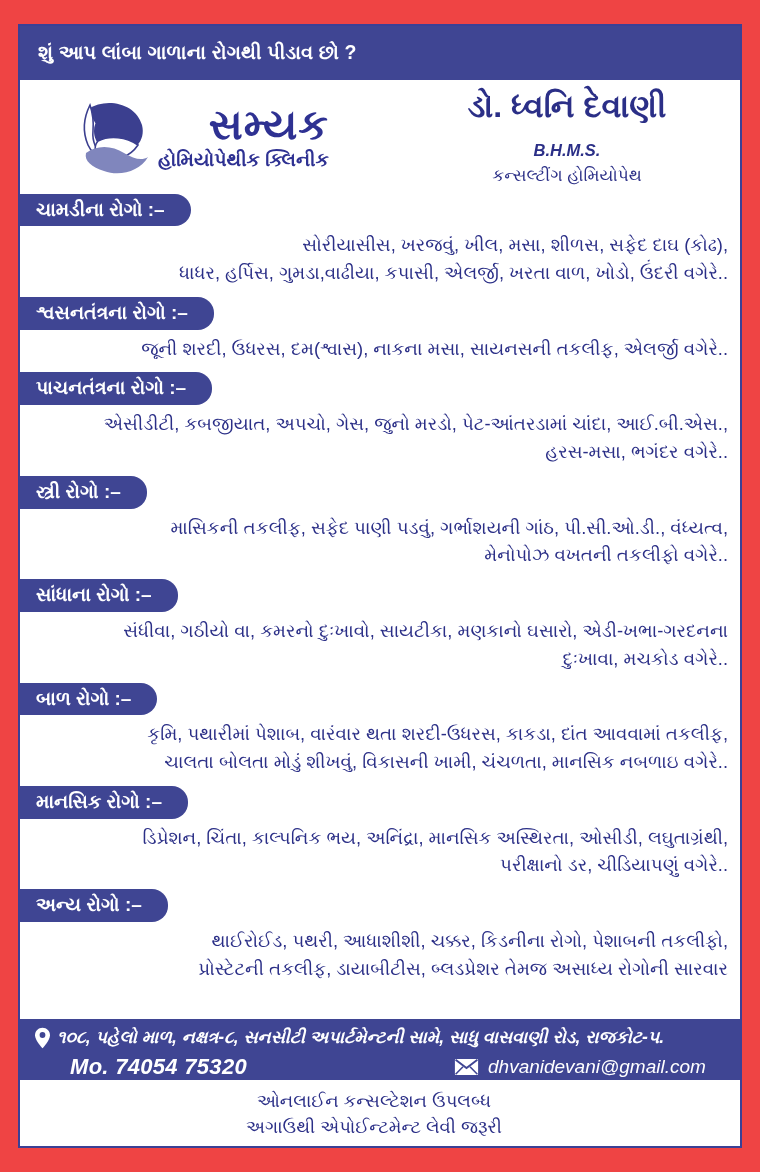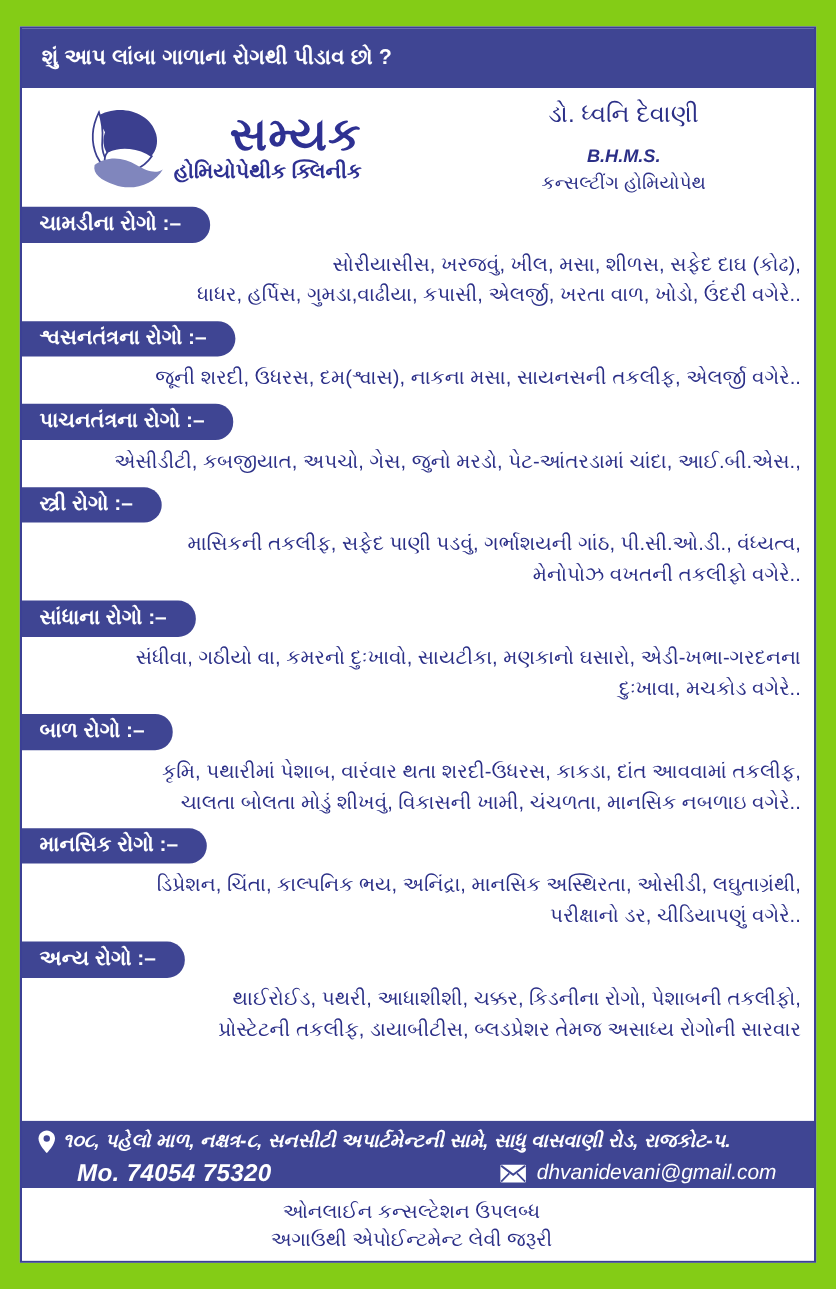--- a/index.html
+++ b/index.html
@@ -8,21 +8,21 @@
     padding: 0;
     background: #ffffff;
   }
   body {
     font-family: "Liberation Sans", "DejaVu Sans", sans-serif;
   }
   #poster {
     position: relative;
     width: 760px;
     height: 1172px;
-    background: #84cc16;
+    background: #ef4444;
     box-sizing: border-box;
     overflow: hidden;
   }
   
   .frame {
     position: absolute;
     left: 18px;
     top: 24px;
     width: 724px;
     height: 1124px;
@@ -85,22 +85,22 @@
     line-height: 1.3;
     margin-top: 1px;
   }
   .brand-right {
     flex: 1 1 auto;
     text-align: center;
     padding-right: 18px;
     box-sizing: border-box;
   }
   .doctor-name {
-    font-size: 22px;
-    font-weight: normal;
+    font-size: 32px;
+    font-weight: bold;
     color: #2b2f87;
     line-height: 1.15;
   }
   .doctor-degree {
     font-size: 16.5px;
     font-weight: bold;
     font-style: italic;
     color: #2b2f87;
     line-height: 1.5;
     margin-top: 13px;
@@ -265,20 +265,21 @@
     <div class="sections" id="sections-host">
         <div class="section"><div class="section-pill">ચામડીના રોગો :–</div><div class="section-body">
             <div class="section-line">સોરીયાસીસ, ખરજવું, ખીલ, મસા, શીળસ, સફેદ દાઘ (કોઢ),</div>
             <div class="section-line">ધાધર, હર્પિસ, ગુમડા,વાઢીયા, કપાસી, એલર્જી, ખરતા વાળ, ખોડો, ઉંદરી વગેરે..</div>
           </div></div>
         <div class="section"><div class="section-pill">શ્વસનતંત્રના રોગો :–</div><div class="section-body">
             <div class="section-line">જૂની શરદી, ઉધરસ, દમ(શ્વાસ), નાકના મસા, સાયનસની તકલીફ, એલર્જી વગેરે..</div>
           </div></div>
         <div class="section"><div class="section-pill">પાચનતંત્રના રોગો :–</div><div class="section-body">
             <div class="section-line">એસીડીટી, કબજીયાત, અપચો, ગેસ, જુનો મરડો, પેટ-આંતરડામાં ચાંદા, આઈ.બી.એસ.,</div>
+            <div class="section-line">હરસ-મસા, ભગંદર વગેરે..</div>
           </div></div>
         <div class="section"><div class="section-pill">સ્ત્રી રોગો :–</div><div class="section-body">
             <div class="section-line">માસિકની તકલીફ, સફેદ પાણી પડવું, ગર્ભાશયની ગાંઠ, પી.સી.ઓ.ડી., વંધ્યત્વ,</div>
             <div class="section-line">મેનોપોઝ વખતની તકલીફો વગેરે..</div>
           </div></div>
         <div class="section"><div class="section-pill">સાંધાના રોગો :–</div><div class="section-body">
             <div class="section-line">સંધીવા, ગઠીયો વા, કમરનો દુઃખાવો, સાયટીકા, મણકાનો ઘસારો, એડી-ખભા-ગરદનના</div>
             <div class="section-line">દુઃખાવા, મચકોડ વગેરે..</div>
           </div></div>
         <div class="section"><div class="section-pill">બાળ રોગો :–</div><div class="section-body">

